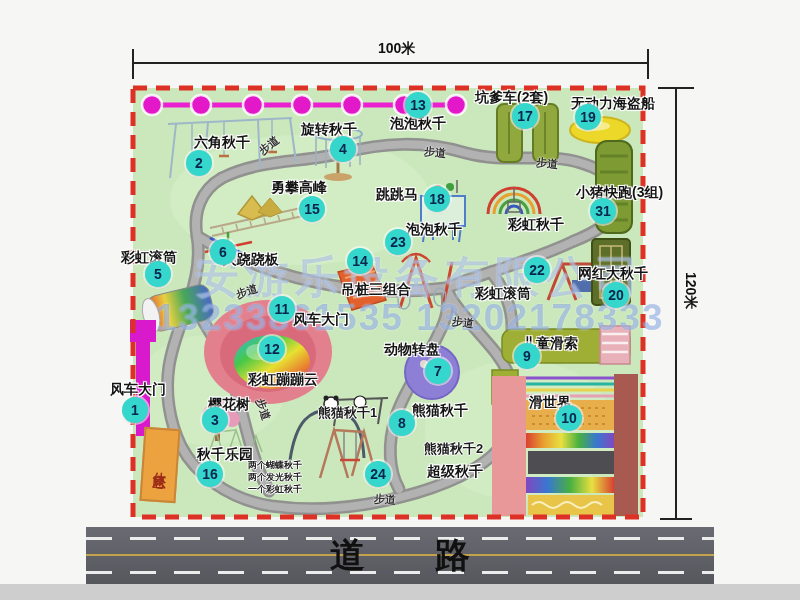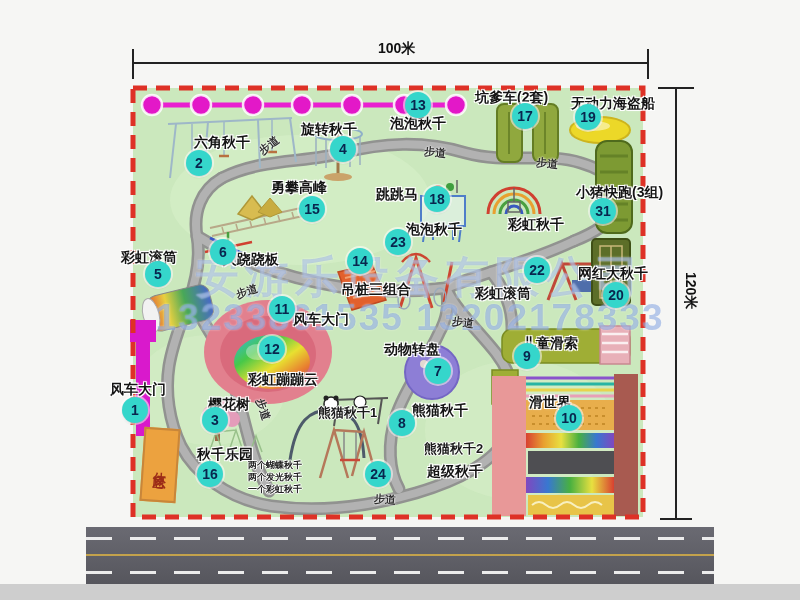--- a/index.html
+++ b/index.html
@@ -368,16 +368,17 @@
       <div class="trail" style="left: 452px; top: 315px; transform: rotate(8deg);">步道</div>
       <div class="trail" style="left: 252px; top: 402px; transform: rotate(72deg);">步道</div>
       <div class="trail" style="left: 374px; top: 492px; transform: rotate(4deg);">步道</div>
       <div class="attr-label" style="left: 508px; top: 216px;">彩虹秋千</div>
     </div>
 
   <div class="road">
     <div class="dash t"></div>
     <div class="center-line"></div>
     <div class="dash b"></div>
+    <div class="road-text">道　　路</div>
   </div>
   <div class="bottom-strip"></div>
 
 </div>
 
 </body></html>

